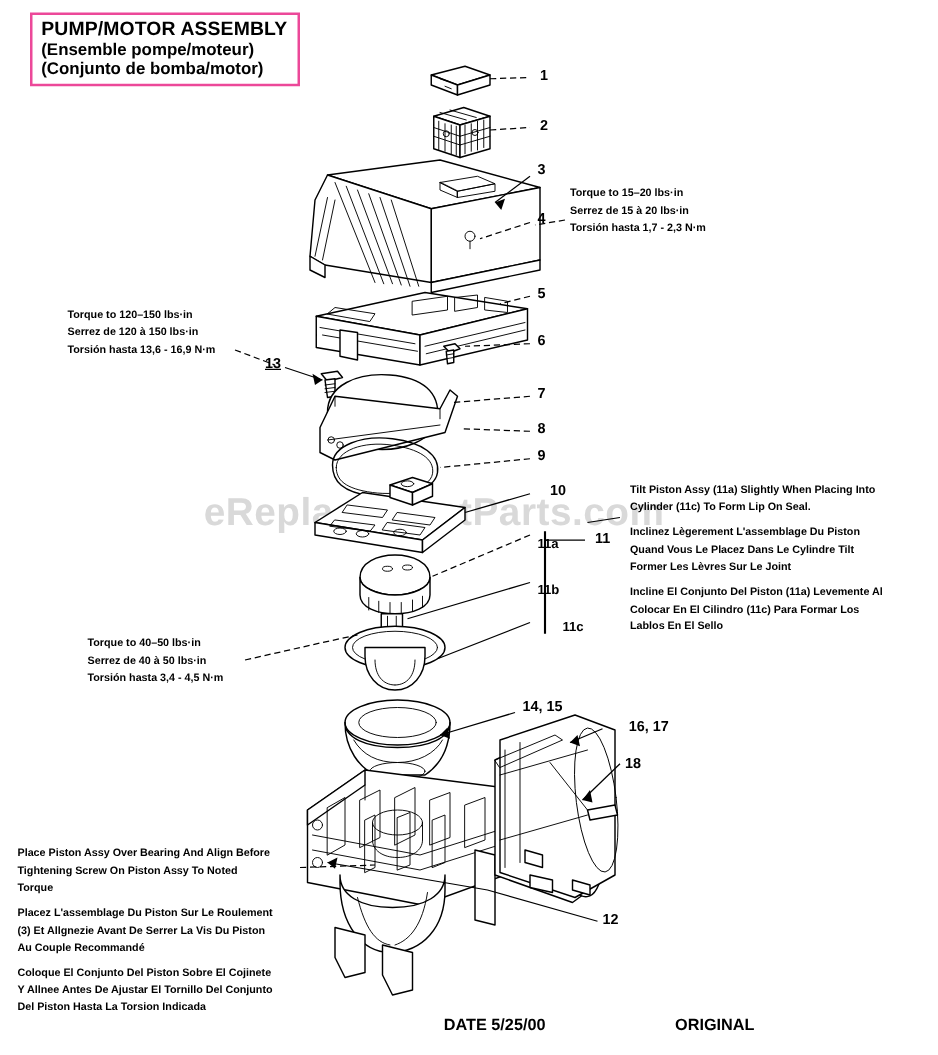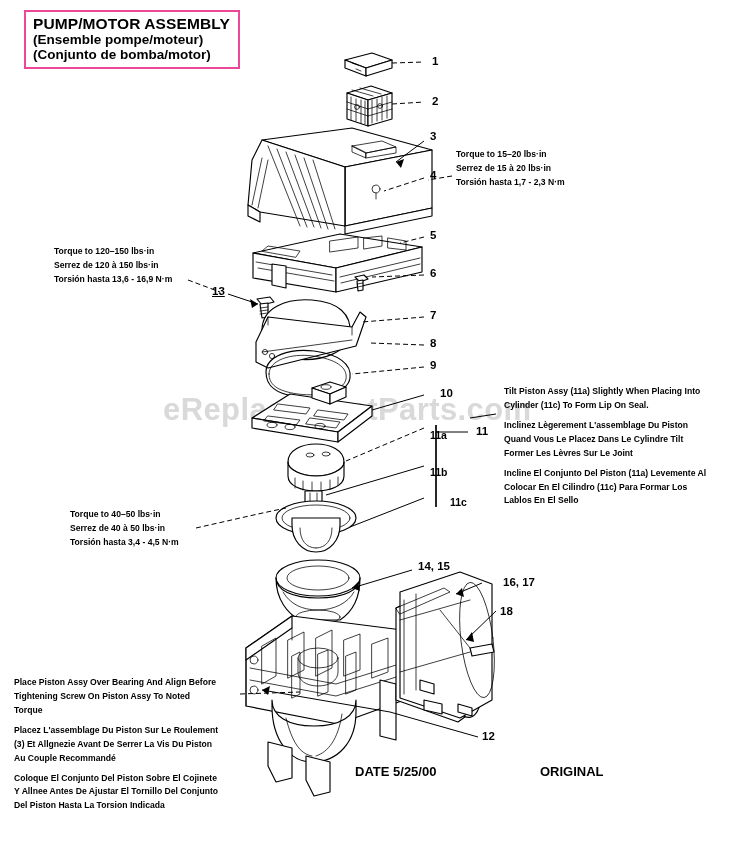--- a/index.html
+++ b/index.html
@@ -23,21 +23,21 @@
 
   
   .note{position:absolute;font-size:8.6px;font-weight:bold;line-height:1.62;white-space:nowrap;}
   .note .gap{height:6px;}
 
   
   .callout{position:absolute;font-size:11.5px;font-weight:bold;line-height:1;}
   .callout.small{font-size:10.5px;}
 
   
-  #date-row{position:absolute;left:0;top:764px;width:624px;height:20px;}
+  #date-row{position:absolute;left:0;top:812px;width:624px;height:20px;}
   #date-row .dt{position:absolute;left:355px;top:0;font-size:13px;font-weight:bold;}
   #date-row .orig{position:absolute;left:540px;top:0;font-size:13px;font-weight:bold;text-align:right;}
 
   
   #watermark{
     position:absolute;left:163px;top:392px;
     font-size:31px;font-weight:bold;letter-spacing:.4px;
     color:#d9d9d9;white-space:nowrap;
     pointer-events:none;
   }

